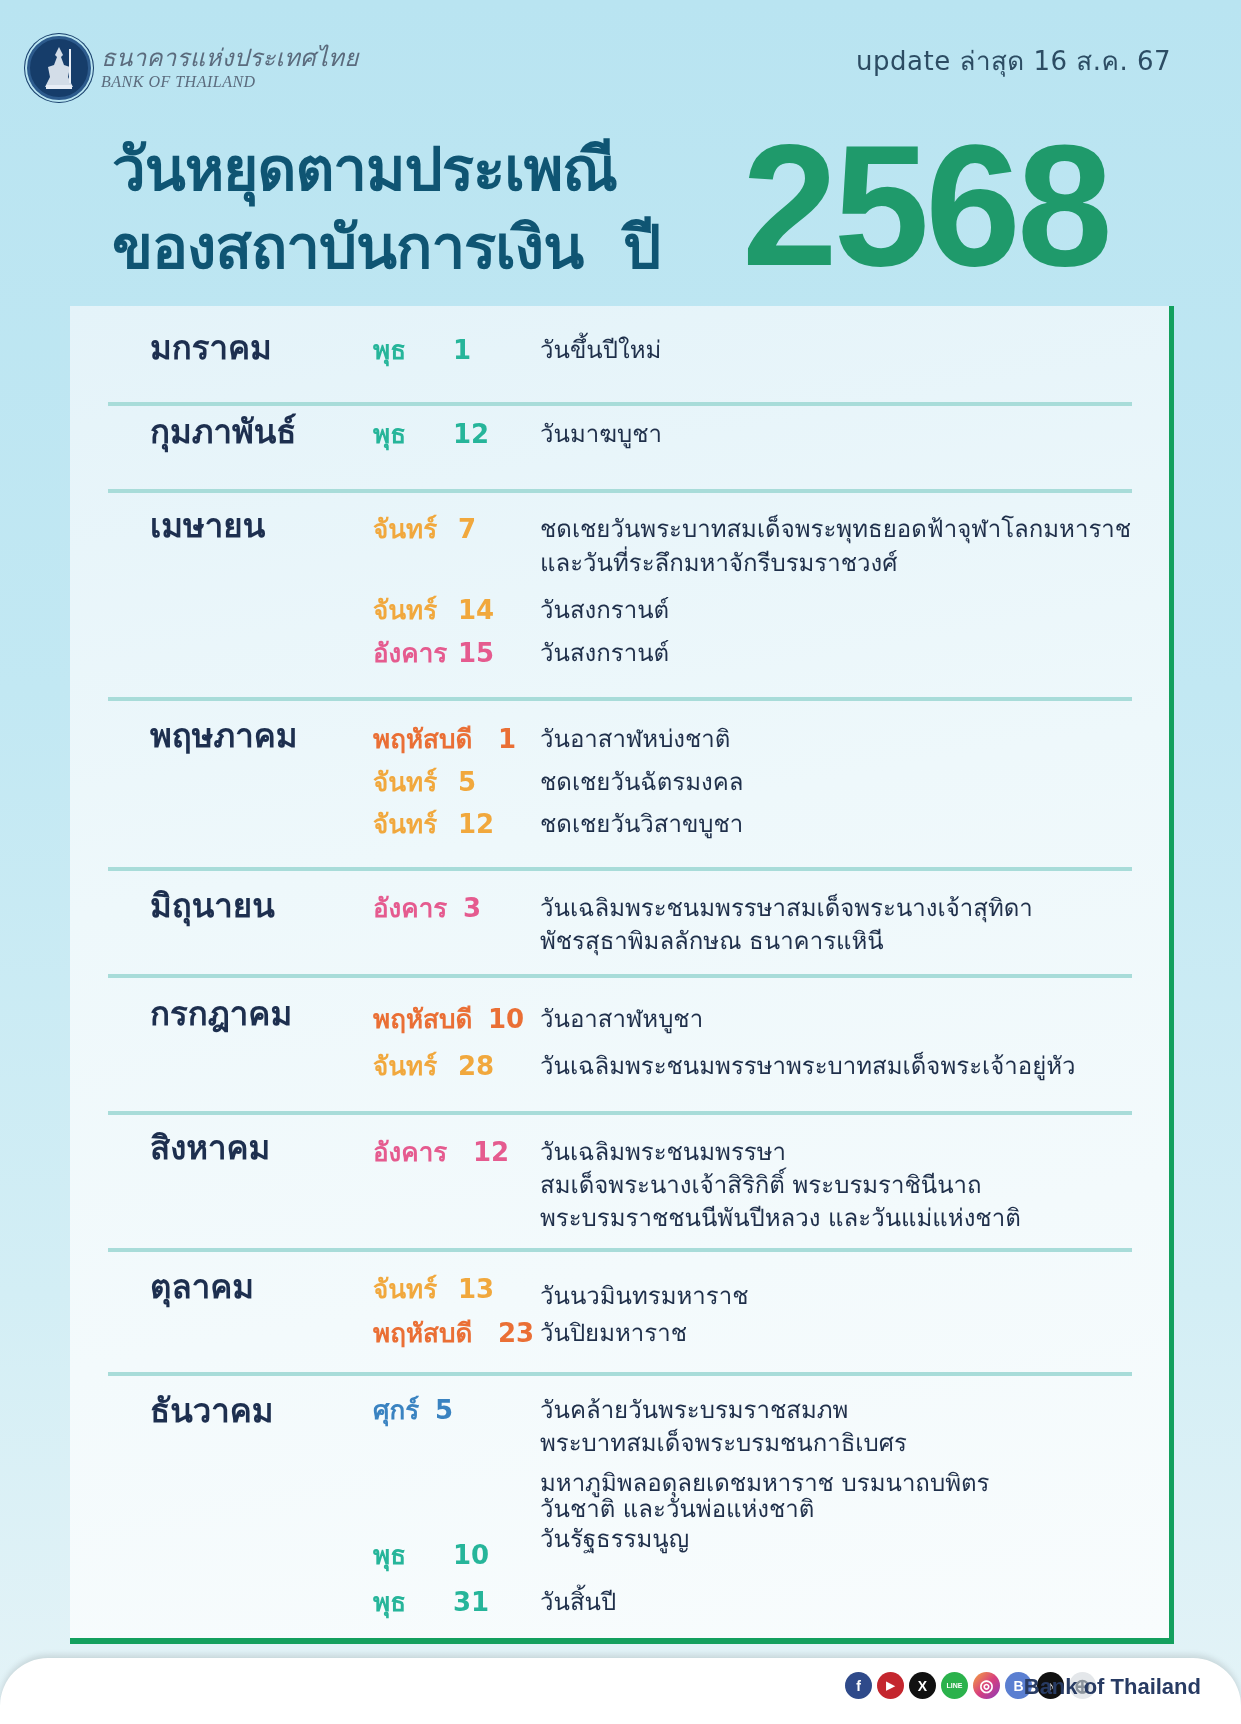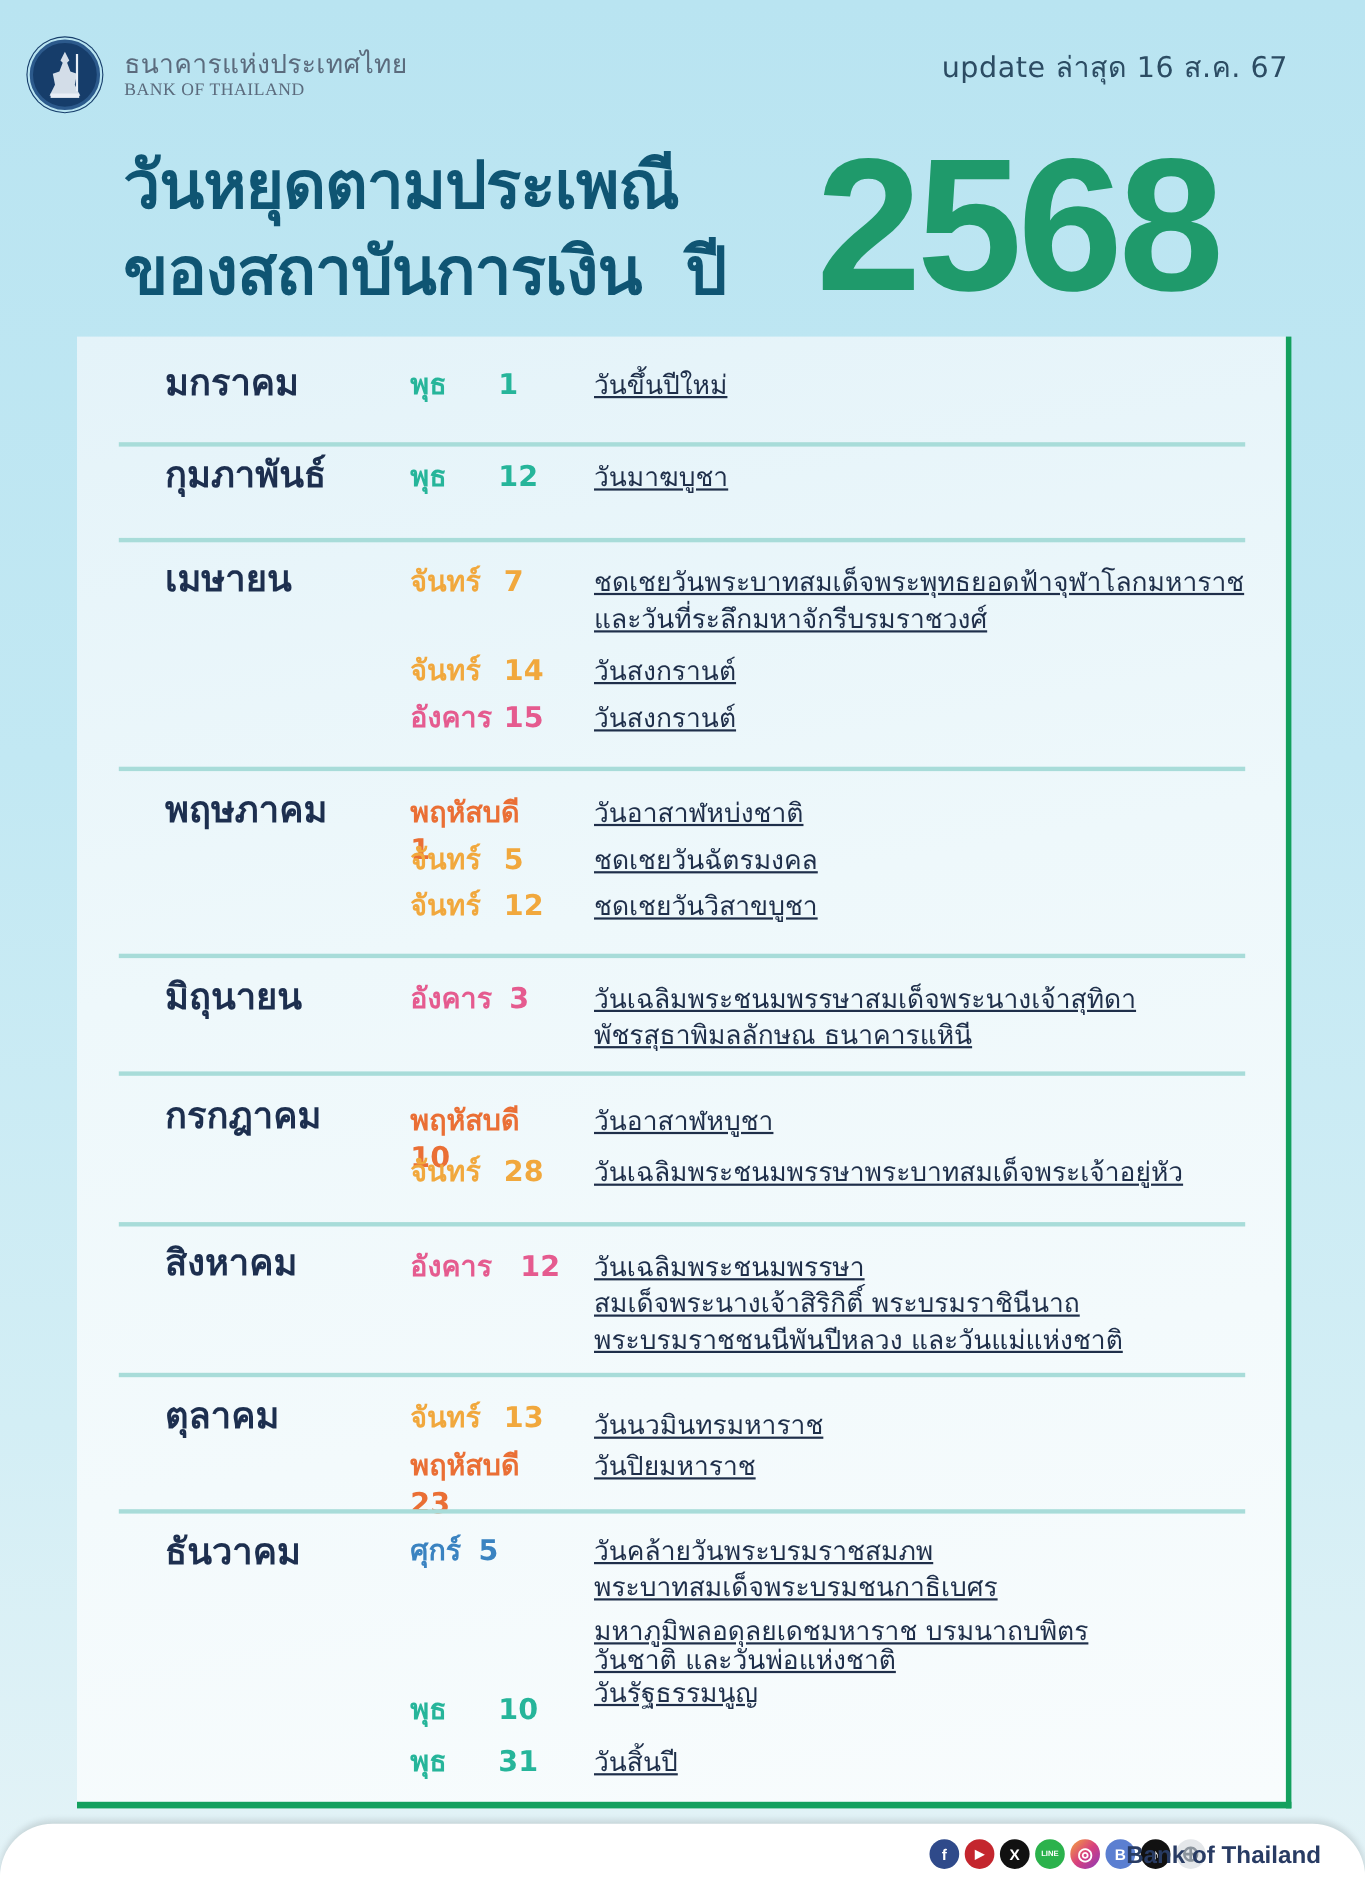--- a/index.html
+++ b/index.html
@@ -11,21 +11,21 @@
     color: #1f3350;
   }
   
   .logo { position: absolute; left: 27px; top: 36px; display: flex; align-items: center; }
   .seal {
     width: 64px; height: 64px; border-radius: 50%;
     background: #163d6a; border: 3px solid #2c5a8c;
     box-shadow: 0 0 0 2px #b9e4f1, 0 0 0 3px #163d6a;
     display: flex; align-items: center; justify-content: center;
   }
-  .logo-text { margin-left: 22px; }
+  .logo-text { margin-left: 10px; font-style: italic; }
   .logo-th { font-family: "DejaVu Serif", "Liberation Serif", serif; font-size: 24px; color: #5b6b7d; line-height: 1.15; letter-spacing: 0.3px; }
   .logo-en { font-family: "Liberation Serif", "DejaVu Serif", serif; font-size: 16px; color: #5b6b7d; letter-spacing: 0.5px; }
   .update { position: absolute; right: 70px; top: 40px; font-size: 26px; color: #2c4c63; letter-spacing: 0.5px; }
 
   .title { position: absolute; left: 112px; top: 130px; }
   .title-line { font-size: 60px; font-weight: bold; color: #0f5573; line-height: 78px; letter-spacing: -1px; white-space: nowrap; }
   .year { position: absolute; left: 742px; top: 130px; font-family: "Liberation Sans", sans-serif; font-weight: bold; font-size: 172px; color: #1f9a6b; line-height: 150px; letter-spacing: -4px; }
 
   
   .card {
@@ -33,26 +33,26 @@
     background: linear-gradient(170deg, #e4f3f9 0%, #eef8fb 40%, #f8fcfd 100%);
     border-right: 5px solid #13a05e;
     border-bottom: 6px solid #13a05e;
   }
   .divider { position: absolute; left: 38px; width: 1024px; height: 4px; background: #a8dcd9; }
   .month { position: absolute; left: 80px; font-size: 33px; font-weight: bold; color: #1d2f4f; line-height: 40px; white-space: nowrap; }
   .entry { position: absolute; left: 303px; display: flex; }
   .day { font-size: 26px; font-weight: bold; line-height: 34px; white-space: nowrap; display: flex; }
   .dname { display: inline-block; }
   .dnum { display: inline-block; }
-  .desc { position: absolute; left: 470px; font-size: 24px; color: #1f2f4a; line-height: 34px; white-space: nowrap; text-decoration: underline; }
+  .desc { position: absolute; left: 470px; font-size: 24px; color: #1f2f4a; line-height: 34px; white-space: nowrap; }
 
   .c-wed { color: #26b59a; }
   .c-mon { color: #f1a83d; }
   .c-tue { color: #e55b8f; }
-  .c-thu { color: #ea6f35; flex-direction: column; }
+  .c-thu { color: #ea6f35; }
   .c-fri { color: #3a83c1; }
 
   
   .footer {
     position: absolute; left: 0; top: 1658px; width: 1241px; height: 80px;
     background: #ffffff; border-radius: 48px 48px 0 0;
     box-shadow: 0 -3px 6px rgba(0,0,0,0.12);
   }
   .socials { position: absolute; right: 145px; top: 14px; display: flex; align-items: center; gap: 5px; }
   .soc { width: 27px; height: 27px; border-radius: 50%; display: flex; align-items: center; justify-content: center; color: #fff; font-weight: bold; font-size: 14px; font-family: "Liberation Sans", sans-serif; }

